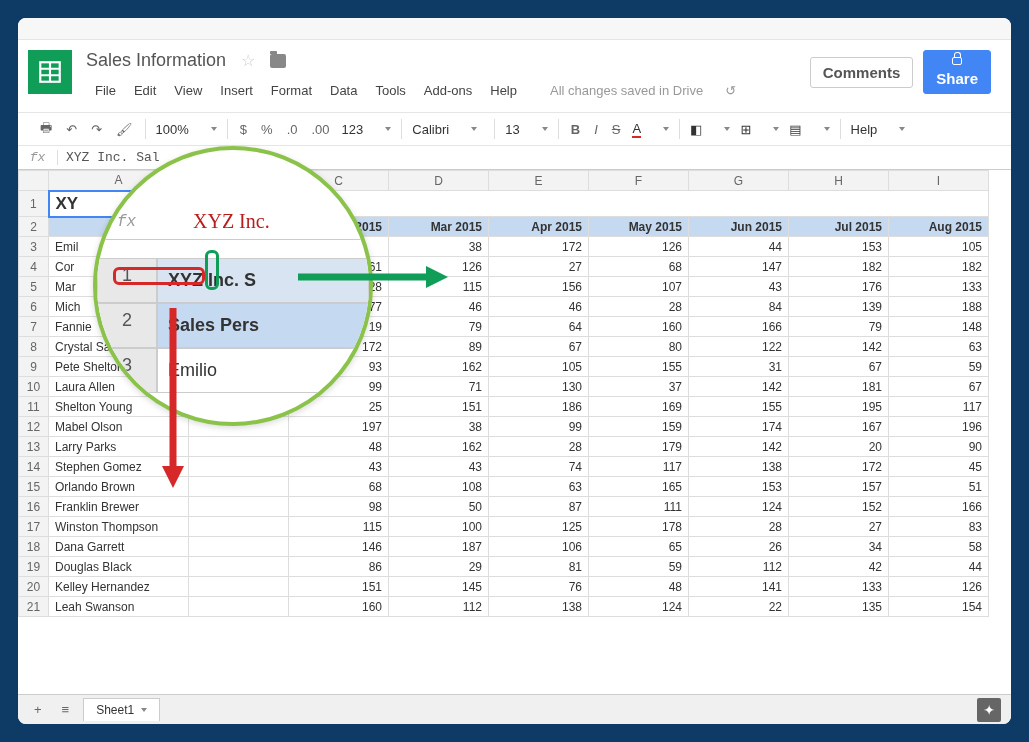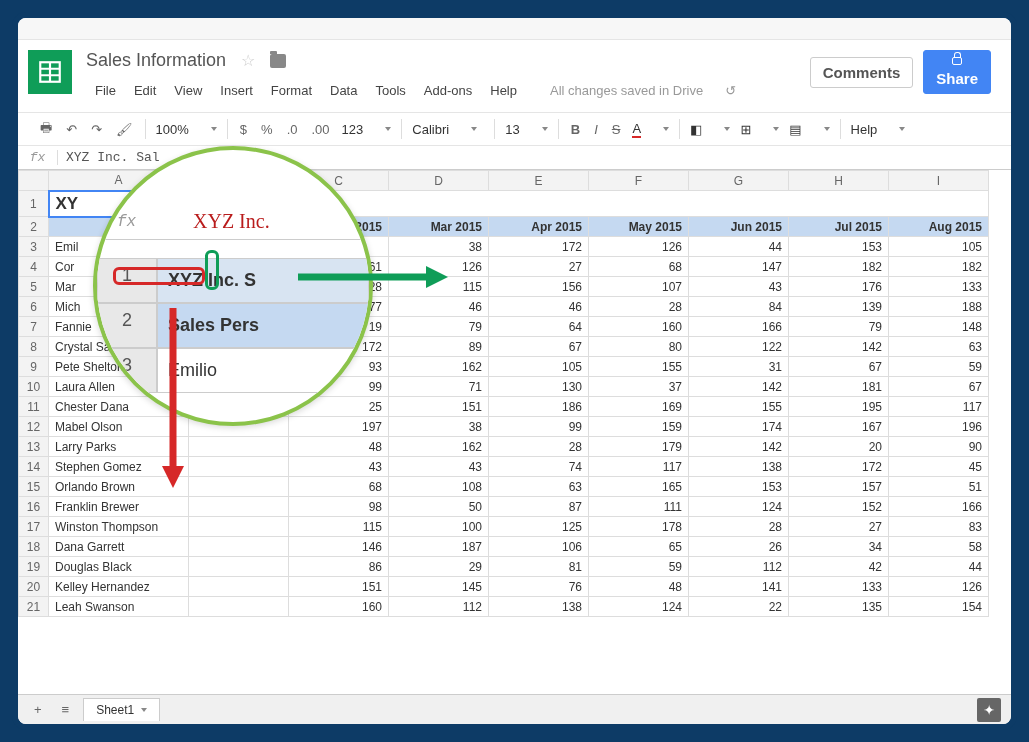--- a/index.html
+++ b/index.html
@@ -283,21 +283,21 @@
     <td class="num">99</td>
     <td class="num">71</td>
     <td class="num">130</td>
     <td class="num">37</td>
     <td class="num">142</td>
     <td class="num">181</td>
     <td class="num">67</td>
           </tr>
           <tr>
     <th class="rowhead">11</th>
-    <td class="name">Chester Dana</td>
+    <td class="name">Shelton Young</td>
     <td class="num"></td>
     <td class="num">25</td>
     <td class="num">151</td>
     <td class="num">186</td>
     <td class="num">169</td>
     <td class="num">155</td>
     <td class="num">195</td>
     <td class="num">117</td>
           </tr>
           <tr>

